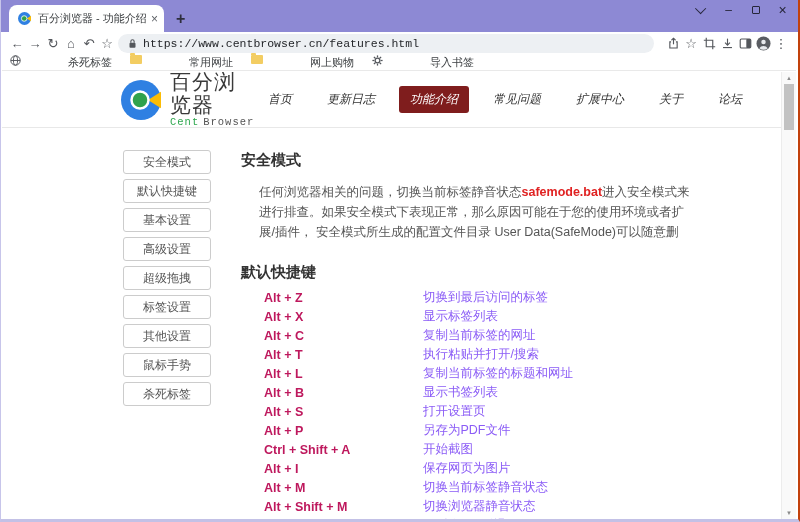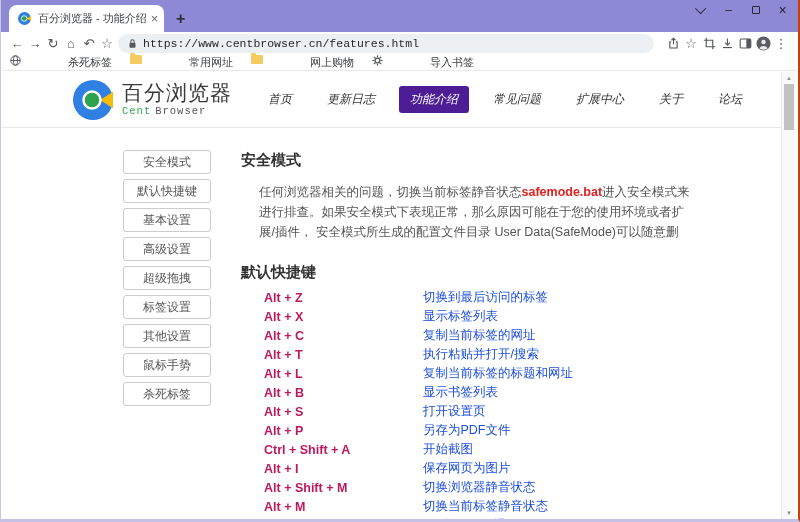--- a/index.html
+++ b/index.html
@@ -38,46 +38,46 @@
   .bm-item .ic { margin-right:5px; display:flex; align-items:center; }
   .folder { width:12px; height:9px; background:#f3cd62; border-radius:1px; position:relative; }
   .folder:before { content:""; position:absolute; top:-2px; left:0; width:5px; height:2px; background:#f3cd62; border-radius:1px 1px 0 0; }
 
   
   .viewport { position:absolute; top:72px; left:1px; right:2px; bottom:0; background:#fff; overflow:hidden; }
   .page { position:absolute; top:0; left:0; right:15px; bottom:0; overflow:hidden; }
 
   
   .site-header { height:56px; border-bottom:1px solid #e8e8e8; display:flex; align-items:center;
-    padding:0 28px 0 71px; }
+    padding:0 28px 0 119px; }
   .logo { display:flex; align-items:center; }
   .logo-txt { margin-left:9px; }
   .logo-title { font-size:21px; color:#3a3a3a; letter-spacing:1px; line-height:1.05; }
   .logo-sub { font-family:"Liberation Mono","DejaVu Sans Mono",monospace; font-size:10.5px; font-weight:normal; letter-spacing:1px; }
   .logo-sub .cent { color:#2fa84f; }
   .logo-sub .brw { color:#555; margin-left:4px; }
   .mainnav { margin-left:auto; display:flex; align-items:center; gap:13px;font-style:italic; }
   .nav-item { font-size:12px; color:#333; padding:5px 11px; border-radius:3px; white-space:nowrap; }
-  .nav-item.active { background:#4c1d95; color:#fff;text-align:center; }
+  .nav-item.active { background:#7f1d1d; color:#fff;text-align:center; }
 
   
   .content { display:flex; padding:22px 0 0 121px; }
   .side { width:88px; flex:0 0 auto; }
   .side-btn { height:24px; line-height:22px; text-align:center; border:1px solid #ccc; border-radius:3px;
     font-size:12px; color:#555; background:#fff; margin-bottom:5px; }
   .main { margin-left:30px; width:452px; }
   .main h2 { font-size:15px; font-weight:bold; color:#333; line-height:20px; }
   .para { margin:12px 0 0 18px; width:434px; height:60px; overflow:hidden;
     font-size:12.5px; line-height:20px; color:#555; }
   .red { color:#e02222; font-weight:bold; }
   .sec2 { margin-top:20px; }
   .shortcuts { margin:6px 0 0 23px; }
   .sc-row { display:flex; align-items:center; height:19px; font-size:12.5px; }
   .sc-key { width:159px; color:#be185d; font-weight:bold; flex:0 0 auto; }
-  .sc-desc { color:#1d4ed8; white-space:nowrap; }
+  .sc-desc { color:#8b5cf6; white-space:nowrap; }
 
   
   .scrollbar { position:absolute; top:0; right:0; bottom:0; width:15px; background:#f9f9f9; border-left:1px solid #ececec; }
   .sb-arrow { height:12px; display:flex; align-items:center; justify-content:center; font-size:6px; color:#8a8a8a; }
   .sb-arrow.down { position:absolute; bottom:0; left:0; right:0; }
   .sb-thumb { position:absolute; top:12px; left:2px; right:2px; height:46px; background:#c2c2c2; }
 
   svg { flex:0 0 auto; }
 </style>
 </head>
@@ -289,26 +289,26 @@
               </div>
             <div class="sc-row">
                 <span class="sc-key">Ctrl + Shift + A</span>
                 <span class="sc-desc">开始截图</span>
               </div>
             <div class="sc-row">
                 <span class="sc-key">Alt + I</span>
                 <span class="sc-desc">保存网页为图片</span>
               </div>
             <div class="sc-row">
+                <span class="sc-key">Alt + M</span>
+                <span class="sc-desc">切换当前标签静音状态</span>
+              </div>
+            <div class="sc-row">
                 <span class="sc-key">Alt + Shift + M</span>
                 <span class="sc-desc">切换浏览器静音状态</span>
-              </div>
-            <div class="sc-row">
-                <span class="sc-key">Alt + M</span>
-                <span class="sc-desc">切换当前标签静音状态</span>
               </div>
             <div class="sc-row">
                 <span class="sc-key">Alt + G</span>
                 <span class="sc-desc">(历史记录)后退</span>
               </div>
           </div>
         </div>
       </div>
     </div>
 

